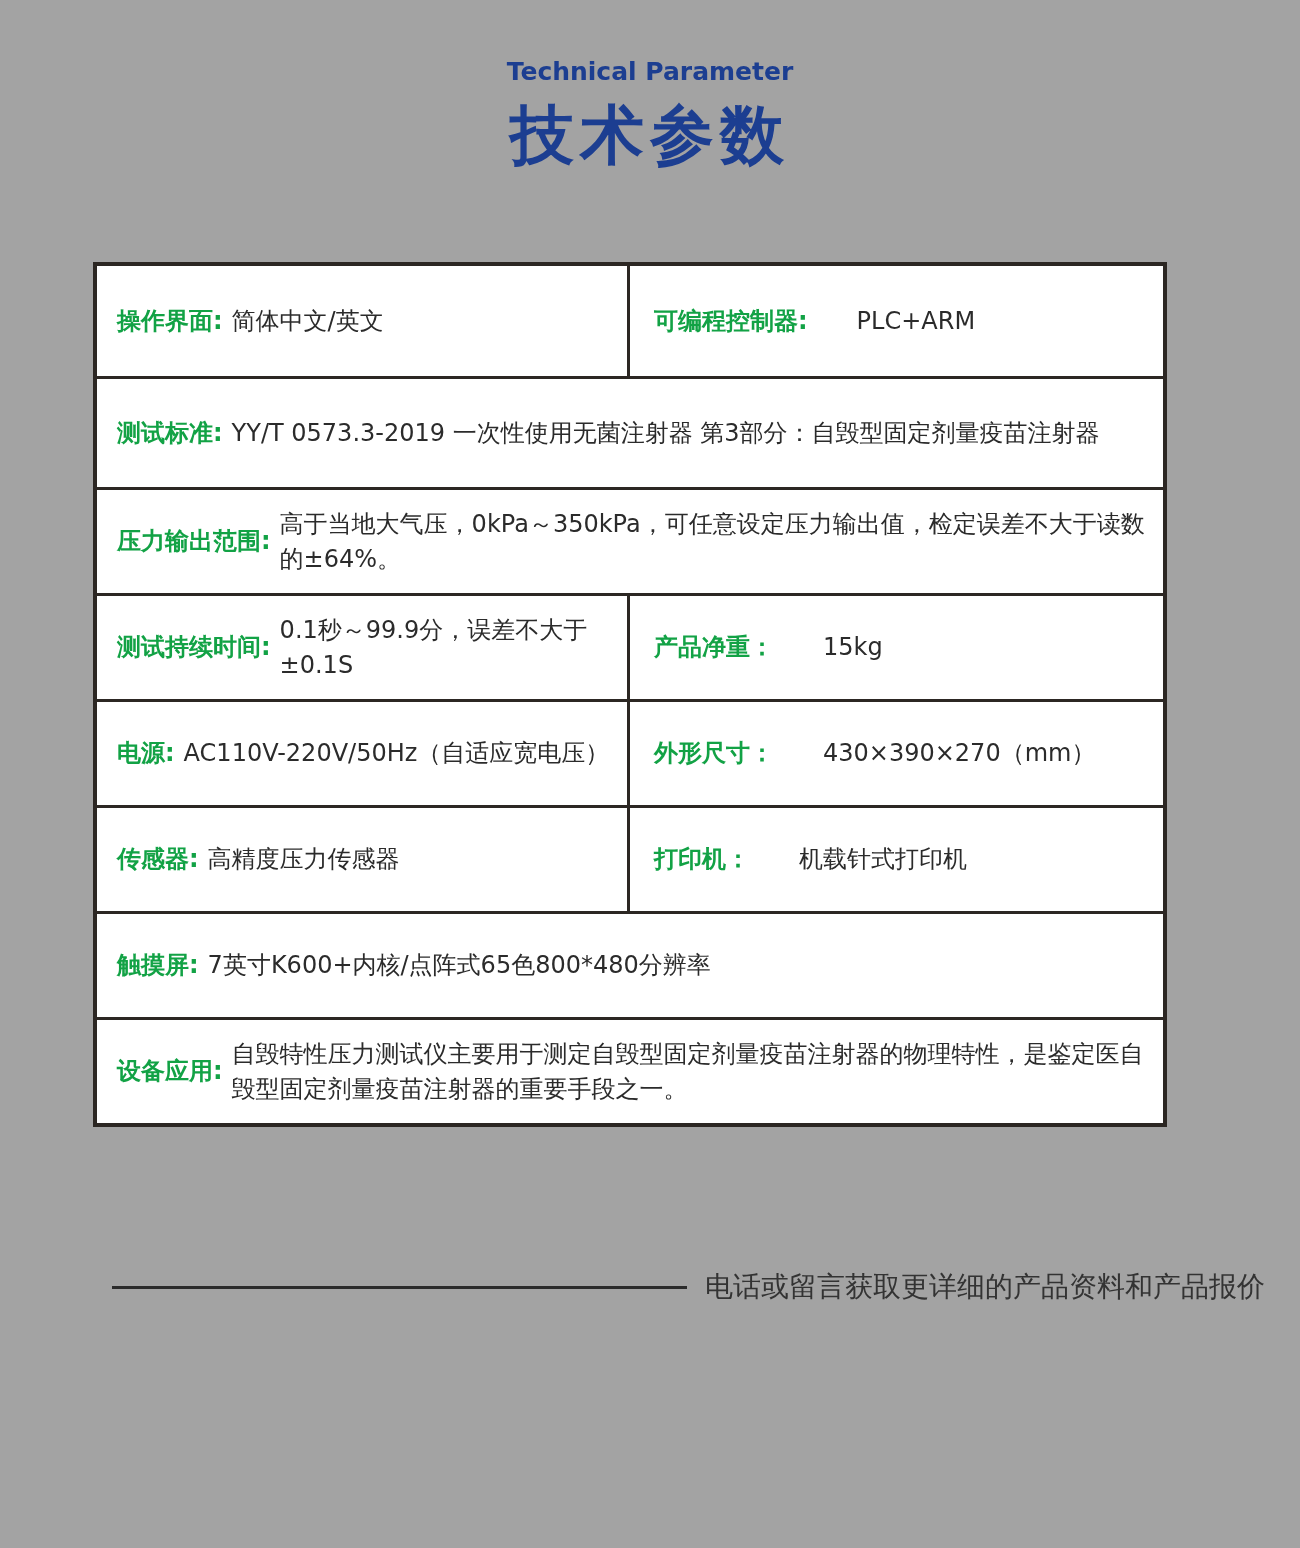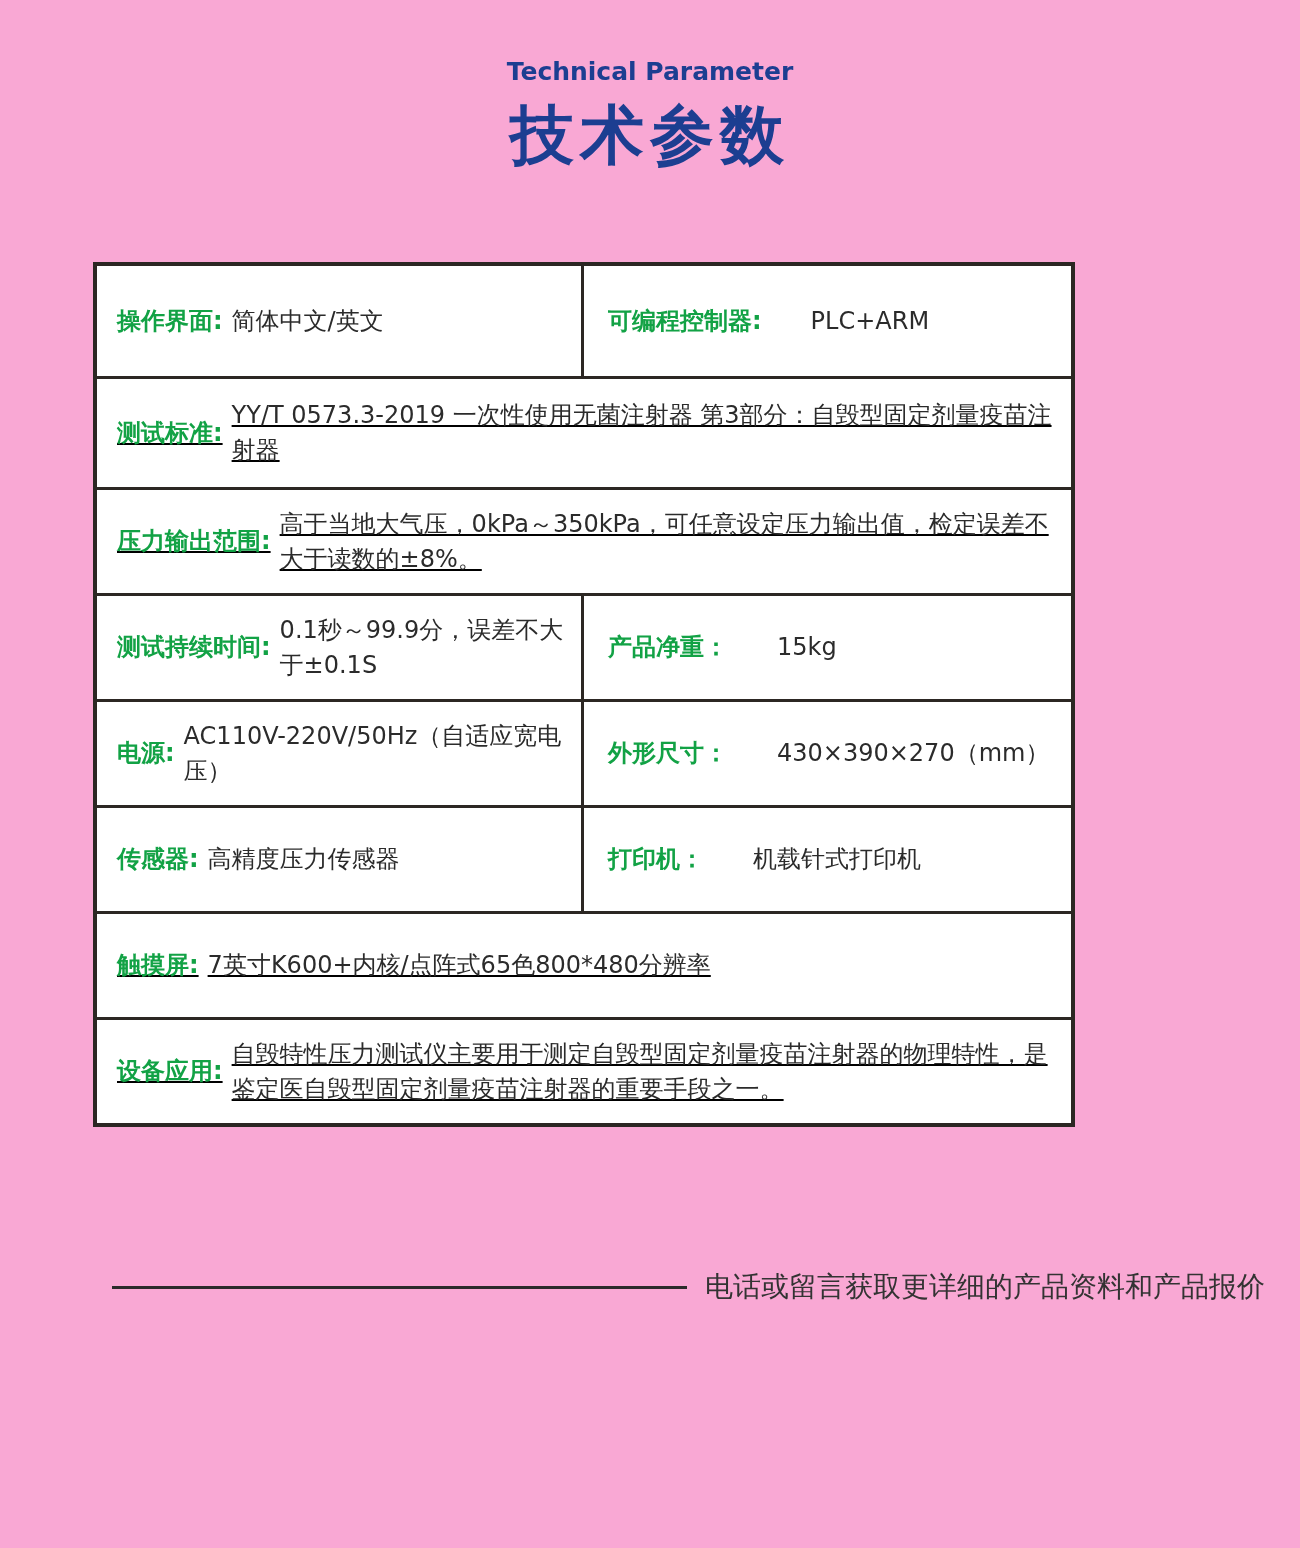--- a/index.html
+++ b/index.html
@@ -5,21 +5,21 @@
   html, body {
     margin: 0;
     padding: 0;
     background: #ffffff;
     font-family: "DejaVu Sans", "Liberation Sans", sans-serif;
   }
   .page {
     position: relative;
     width: 1300px;
     height: 1548px;
-    background: #f9a8d4;
+    background: #a3a3a3;
     overflow: hidden;
   }
   
   .header {
     padding-top: 58px;
     text-align: center;
   }
   .subtitle-en {
     color: #1c3e91;
     font-size: 25px;
@@ -33,21 +33,21 @@
     font-weight: bold;
     letter-spacing: 6px;
     margin-top: 14px;
     line-height: 1.1;
   }
   
   .spec-table {
     position: absolute;
     left: 93px;
     top: 262px;
-    width: 982px;
+    width: 1074px;
     border: 4px solid #2c2723;
     box-sizing: border-box;
     background: #ffffff;
   }
   .row {
     display: flex;
     box-sizing: border-box;
     height: 106px;
   }
   .row + .row { border-top: 3px solid #2c2723; }
@@ -56,21 +56,21 @@
   .row:nth-child(9) { height: 103px; }
   .cell {
     display: flex;
     align-items: center;
     box-sizing: border-box;
     padding: 10px 16px 10px 20px;
     flex: 1 1 50%;
   }
   .cell.left-cell { border-right: 3px solid #2c2723; }
   .cell.right-cell { padding-left: 24px; gap: 40px; }
-  .cell.full { flex: 1 1 100%; text-decoration: underline; }
+  .cell.full { flex: 1 1 100%; }
   .label {
     color: #12a245;
     font-weight: bold;
     font-size: 24px;
     white-space: nowrap;
     margin-right: 9px;
     line-height: 1.45;
   }
   .value {
     color: #2b2b2b;
@@ -128,21 +128,21 @@
     <div class="row">
       <div class="cell full">
         <span class="label">测试标准:</span>
         <span class="value">YY/T 0573.3-2019 一次性使用无菌注射器 第3部分：自毁型固定剂量疫苗注射器</span>
       </div>
     </div>
 
     <div class="row">
       <div class="cell full">
         <span class="label">压力输出范围:</span>
-        <span class="value">高于当地大气压，0kPa～350kPa，可任意设定压力输出值，检定误差不大于读数的±8%。</span>
+        <span class="value">高于当地大气压，0kPa～350kPa，可任意设定压力输出值，检定误差不大于读数的±64%。</span>
       </div>
     </div>
 
     <div class="row">
       <div class="cell left-cell">
         <span class="label">测试持续时间:</span>
         <span class="value">0.1秒～99.9分，误差不大于±0.1S</span>
       </div>
       <div class="cell right-cell">
         <span class="label">产品净重：</span>

